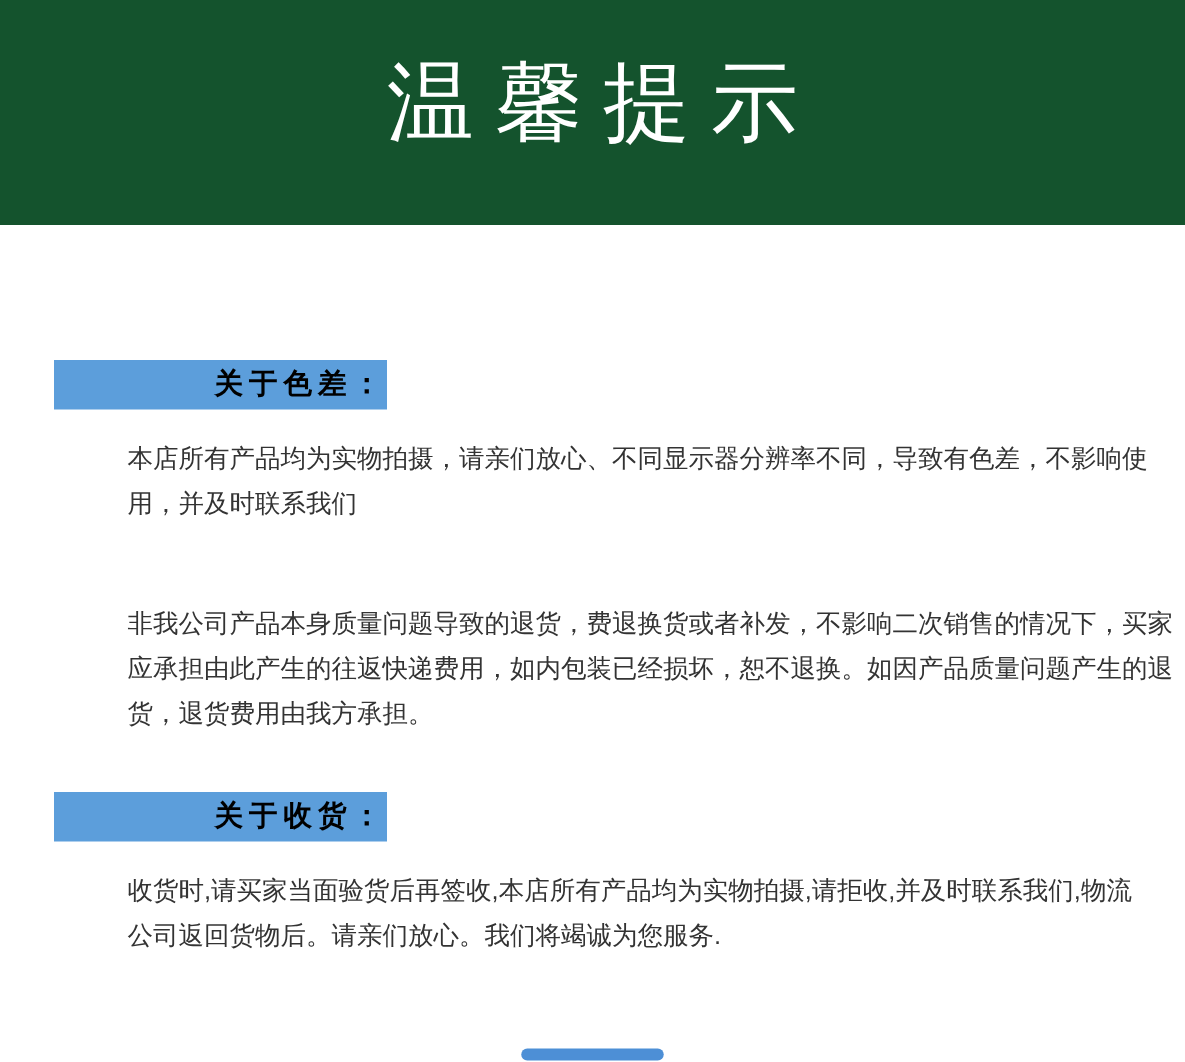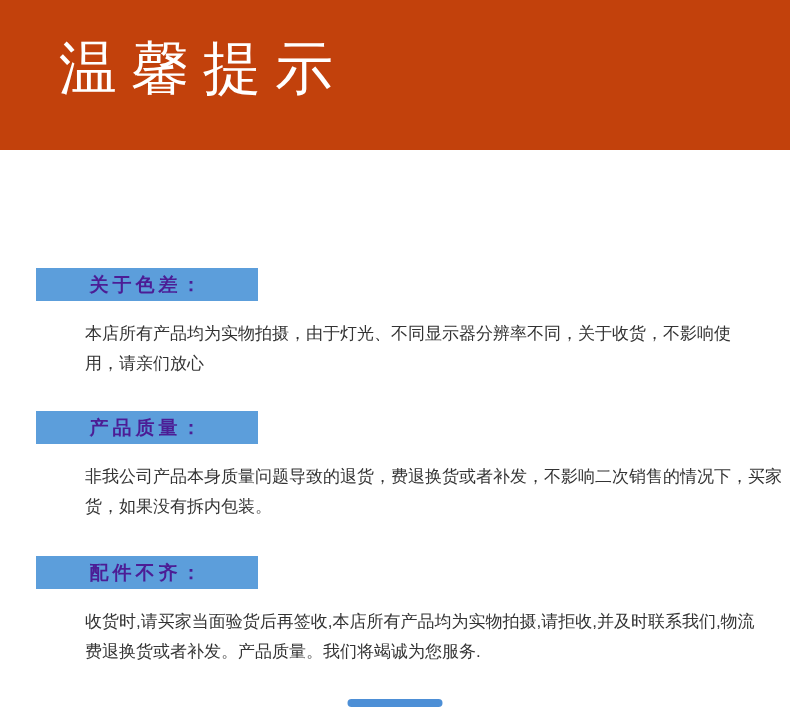--- a/index.html
+++ b/index.html
@@ -13,24 +13,24 @@
     width: 790px;
     height: 708px;
     background: #ffffff;
     overflow: hidden;
   }
   .banner {
     position: absolute;
     left: 0; top: 0;
     width: 790px;
     height: 150px;
-    background: #c2410c;
+    background: #14532d;
     display: flex;
     align-items: center;
-    padding-left: 45px;
+    justify-content: center;
   }
   .banner-title {
     color: #ffffff;
     font-size: 58px;
     font-weight: 500;
     letter-spacing: 14px;
     text-indent: 14px; 
     margin-top: -12px;
     white-space: nowrap;
   }
@@ -39,28 +39,27 @@
     left: 36px;
     width: 718px;
   }
   .tip-section.s1 { top: 240px; }
   .tip-section.s2 { top: 383px; }
   .tip-section.s3 { top: 528px; }
   .tip-label {
     width: 222px;
     height: 33px;
     background: #5c9edb;
-    color: #4c1d95;
+    color: #000000;
     font-size: 19px;
     font-weight: bold;
     letter-spacing: 4px;
-    text-align: center;
+    text-align: right;
     line-height: 33px;
     white-space: nowrap;
-    margin-top: 28px;
   }
   .tip-body {
     margin-top: 18px;
     margin-left: 49px;
     width: 669px;
     color: #333333;
     font-size: 17px;
     line-height: 30px;
   }
   .tip-line { white-space: nowrap; }
@@ -80,36 +79,36 @@
 
 <div class="page">
 
   <header class="banner">
     <h1 class="banner-title">温馨提示</h1>
   </header>
 
   <section class="tip-section s1">
     <div class="tip-label">关于色差：</div>
     <div class="tip-body">
-      <div class="tip-line">本店所有产品均为实物拍摄，由于灯光、不同显示器分辨率不同，关于收货，不影响使</div>
-      <div class="tip-line">用，请亲们放心</div>
+      <div class="tip-line">本店所有产品均为实物拍摄，请亲们放心、不同显示器分辨率不同，导致有色差，不影响使</div>
+      <div class="tip-line">用，并及时联系我们</div>
     </div>
   </section>
 
   <section class="tip-section s2">
-    <div class="tip-label">产品质量：</div>
     <div class="tip-body">
       <div class="tip-line">非我公司产品本身质量问题导致的退货，费退换货或者补发，不影响二次销售的情况下，买家</div>
-      <div class="tip-line">货，如果没有拆内包装。</div>
+      <div class="tip-line">应承担由此产生的往返快递费用，如内包装已经损坏，恕不退换。如因产品质量问题产生的退</div>
+      <div class="tip-line">货，退货费用由我方承担。</div>
     </div>
   </section>
 
   <section class="tip-section s3">
-    <div class="tip-label">配件不齐：</div>
+    <div class="tip-label">关于收货：</div>
     <div class="tip-body">
       <div class="tip-line">收货时,请买家当面验货后再签收,本店所有产品均为实物拍摄,请拒收,并及时联系我们,物流</div>
-      <div class="tip-line">费退换货或者补发。产品质量。我们将竭诚为您服务.</div>
+      <div class="tip-line">公司返回货物后。请亲们放心。我们将竭诚为您服务.</div>
     </div>
   </section>
 
   <div class="bottom-divider"></div>
 
 </div>
 
 </body></html>

